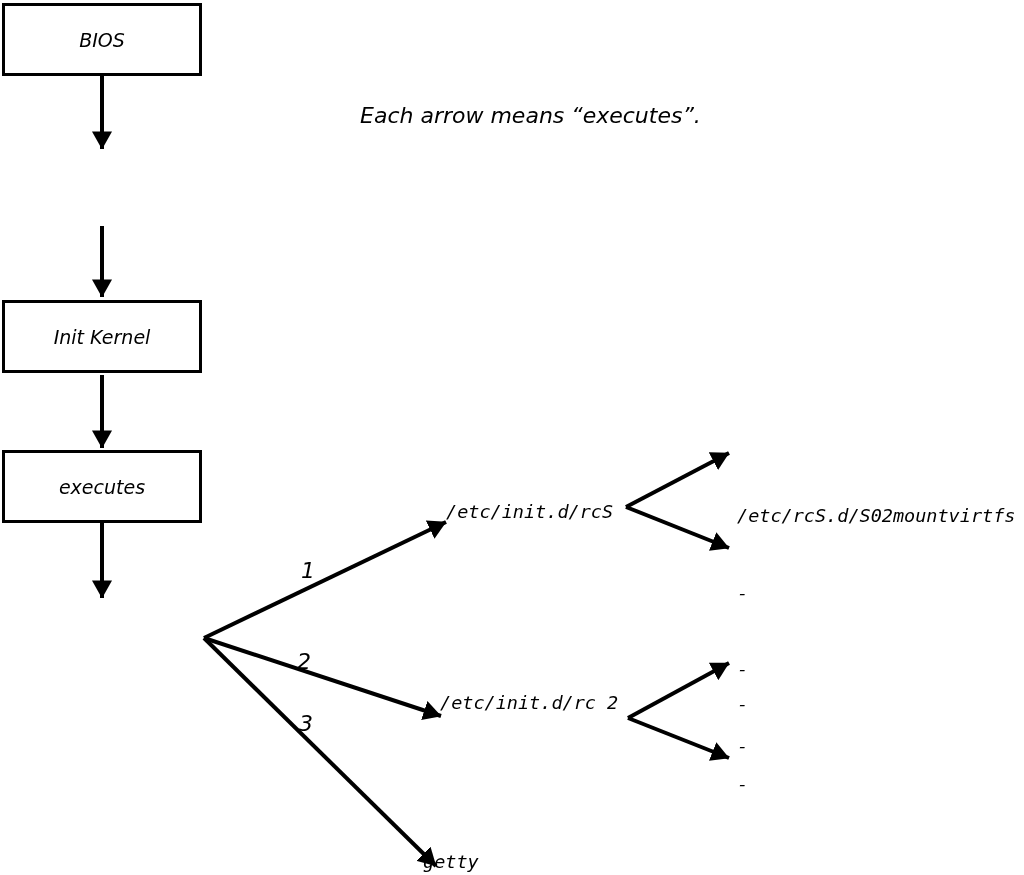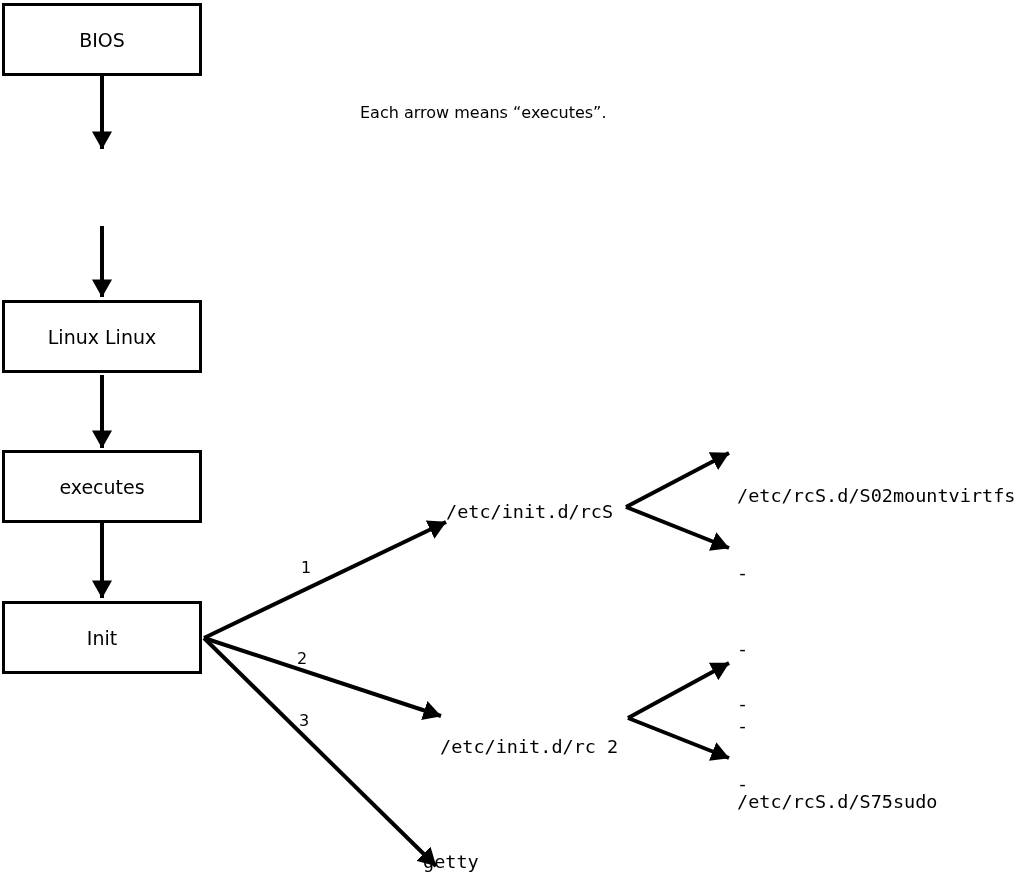--- a/index.html
+++ b/index.html
@@ -4,38 +4,39 @@
 <style>
   html, body { margin: 0; padding: 0; }
   .canvas {
     position: relative;
     width: 1024px;
     height: 875px;
     background: #ffffff;
     color: #000000;
     font-family: "DejaVu Sans", "Liberation Sans", sans-serif;
     overflow: hidden;
+    font-style: italic;
   }
   svg.edges { position: absolute; left: 0; top: 0; }
   .node {
     position: absolute;
     left: 2px;
     width: 194px;
     height: 67px;
     border: 3px solid #000000;
     background: #ffffff;
     display: flex;
     align-items: center;
     justify-content: center;
     font-size: 19px;
     white-space: nowrap;
   }
   .lbl {
     position: absolute;
-    font-size: 16px;
+    font-size: 22px;
     line-height: 1;
     white-space: nowrap;
   }
   .mono {
     font-family: "DejaVu Sans Mono", "Liberation Mono", monospace;
     font-size: 18.5px;
   }
   .col {
     position: absolute;
     white-space: pre;
@@ -63,40 +64,38 @@
     <line x1="204" y1="638" x2="436" y2="866" stroke="#000000" stroke-width="4" marker-end="url(#arrow)"></line>
 
     <line x1="626" y1="507" x2="729" y2="453" stroke="#000000" stroke-width="4" marker-end="url(#arrow)"></line>
     <line x1="626" y1="507" x2="729" y2="548" stroke="#000000" stroke-width="4" marker-end="url(#arrow)"></line>
 
     <line x1="628" y1="718" x2="729" y2="663" stroke="#000000" stroke-width="4" marker-end="url(#arrow)"></line>
     <line x1="628" y1="718" x2="729" y2="758" stroke="#000000" stroke-width="4" marker-end="url(#arrow)"></line>
   </svg>
 
   <div class="node" style="top:3px">BIOS</div>
-  <div class="node" style="top:300px">Linux Linux</div>
+  <div class="node" style="top:300px">Init Kernel</div>
   <div class="node" style="top:450px">executes</div>
-  <div class="node" style="top:601px">Init</div>
 
   <div class="lbl" style="left:360px; top:105px">Each arrow means “executes”.</div>
 
   <div class="lbl" style="left:301px; top:560px">1</div>
   <div class="lbl" style="left:297px; top:651px">2</div>
   <div class="lbl" style="left:299px; top:713px">3</div>
 
   <div class="lbl mono" style="left:446px; top:503px">/etc/init.d/rcS</div>
-  <div class="lbl mono" style="left:440px; top:738px">/etc/init.d/rc 2</div>
+  <div class="lbl mono" style="left:440px; top:694px">/etc/init.d/rc 2</div>
   <div class="lbl mono" style="left:423px; top:853px">getty</div>
 
-  <div class="col mono" style="left:737px; top:432px; line-height:25.5px">
+  <div class="col mono" style="left:737px; top:452px; line-height:25.5px">
     <div>/etc/rcS.d/S02mountvirtfs</div>
     <div>-</div>
     <div>-</div>
     <div>-</div>
-    <div>/etc/rcS.d/S75sudo</div>
   </div>
 
   <div class="col mono" style="left:737px; top:638px; line-height:26.5px">
     <div>-</div>
     <div>-</div>
     
     
   </div>
 
 </div>

